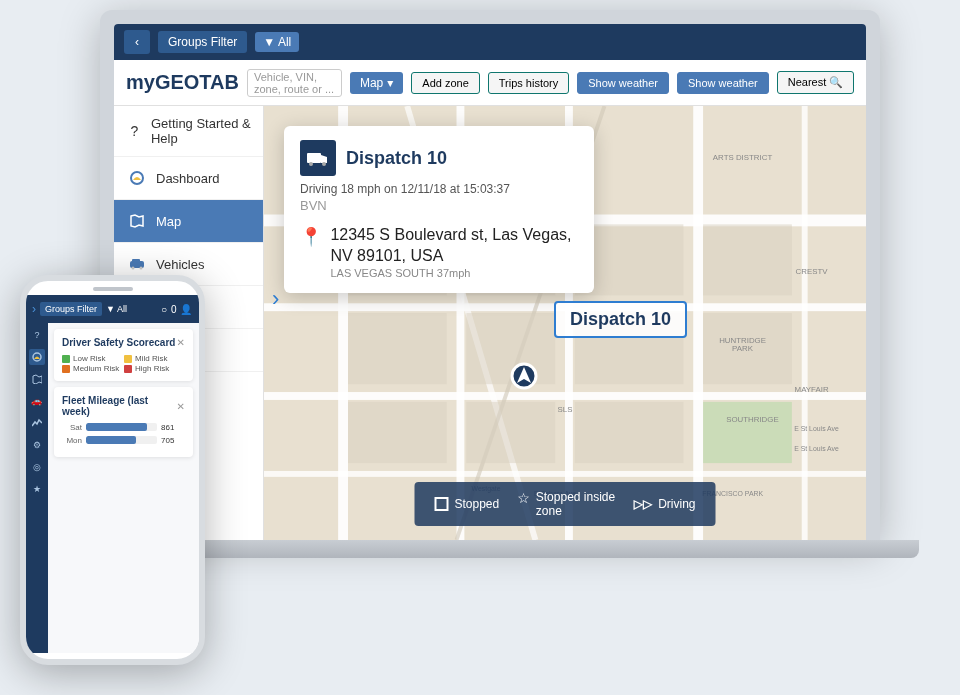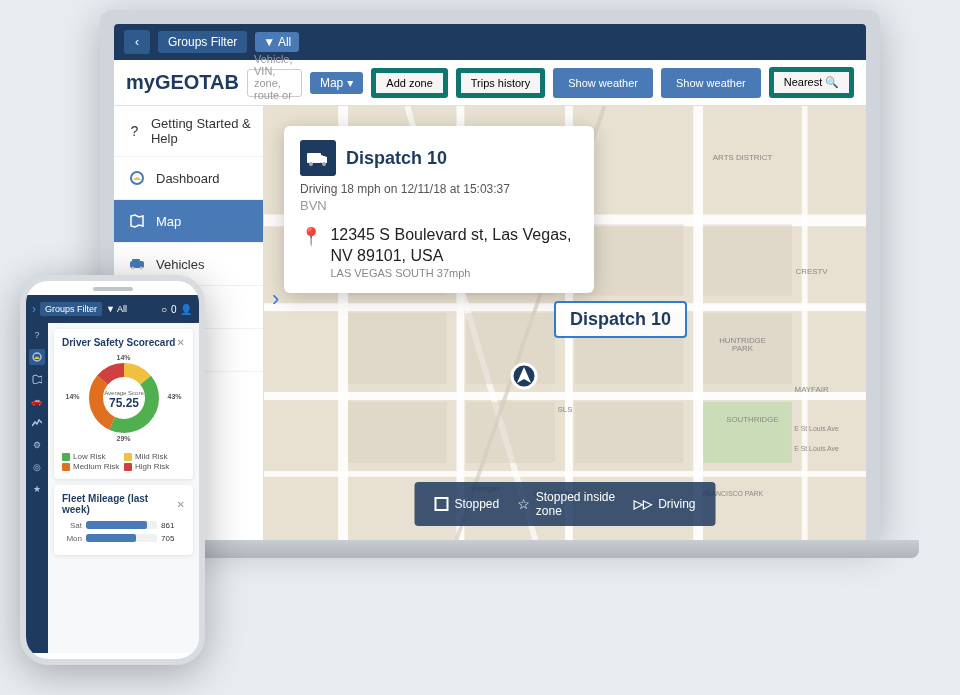--- a/index.html
+++ b/index.html
@@ -145,21 +145,21 @@
       padding: 4px 10px;
       font-size: 12px;
       cursor: pointer;
       display: flex;
       align-items: center;
       gap: 4px;
     }
 
     .header-btn {
       background: #f5f5f5;
-      border: 5px solid #0f766e;
+      border: 1px solid #0f766e;
       border-radius: 3px;
       padding: 4px 10px;
       font-size: 11px;
       cursor: pointer;
       white-space: nowrap;
     }
 
     .header-btn.active {
       background: #4a7ab5;
       color: #fff;
@@ -314,21 +314,20 @@
       border-radius: 4px;
       padding: 8px 20px;
       display: flex;
       align-items: center;
       gap: 18px;
       z-index: 10;
     }
 
     .legend-item {
       display: flex;
-      align-items: center;
       gap: 6px;
       color: #fff;
       font-size: 12px;
     }
 
     .legend-stopped-box {
       width: 14px;
       height: 14px;
       border: 2px solid #fff;
       background: transparent;
@@ -782,39 +781,20 @@
           <div class="phone-sidebar-icon">★</div>
         </div>
 
         <div class="phone-main">
 
           <div class="phone-card">
             <div class="phone-card-header">
               <span class="phone-card-title">Driver Safety Scorecard</span>
               <span class="phone-card-close">✕</span>
             </div>
-            <div class="donut-container">
-              <div style="position:relative;">
-                
-                <div style="position:absolute;top:-4px;left:50%;transform:translateX(-50%);font-size:7px;color:#555;font-weight:bold;">14%</div>
-                <div style="position:absolute;top:35px;right:-18px;font-size:7px;color:#555;font-weight:bold;">43%</div>
-                <div style="position:absolute;bottom:0px;left:50%;transform:translateX(-50%);font-size:7px;color:#555;font-weight:bold;">29%</div>
-                <div style="position:absolute;top:35px;left:-18px;font-size:7px;color:#555;font-weight:bold;">14%</div>
-                <svg width="80" height="80" viewBox="0 0 80 80">
-
-                  <circle cx="40" cy="40" r="28" fill="transparent" stroke="#f0c040" stroke-width="14" stroke-dasharray="24.6 151.8" stroke-dashoffset="0" transform="rotate(-90 40 40)"></circle>
-                  <circle cx="40" cy="40" r="28" fill="transparent" stroke="#50b050" stroke-width="14" stroke-dasharray="75.6 101" stroke-dashoffset="-24.6" transform="rotate(-90 40 40)"></circle>
-                  <circle cx="40" cy="40" r="28" fill="transparent" stroke="#e07020" stroke-width="14" stroke-dasharray="51 125.4" stroke-dashoffset="-100.2" transform="rotate(-90 40 40)"></circle>
-                  <circle cx="40" cy="40" r="28" fill="transparent" stroke="#d04040" stroke-width="14" stroke-dasharray="24.6 151.8" stroke-dashoffset="-151.2" transform="rotate(-90 40 40)"></circle>
-                  <circle cx="40" cy="40" r="20" fill="#fff"></circle>
-                  <text x="40" y="37" text-anchor="middle" font-size="6" fill="#666" font-family="Arial">Average Score</text>
-                  <text x="40" y="49" text-anchor="middle" font-size="12" font-weight="bold" fill="#1e3a5f" font-family="Arial">75.25</text>
-                </svg>
-              </div>
-            </div>
             <div class="donut-legend">
               <div class="donut-legend-item">
                 <div class="legend-swatch" style="background:#50b050;"></div>
                 <span>Low Risk</span>
               </div>
               <div class="donut-legend-item">
                 <div class="legend-swatch" style="background:#f0c040;"></div>
                 <span>Mild Risk</span>
               </div>
               <div class="donut-legend-item">

